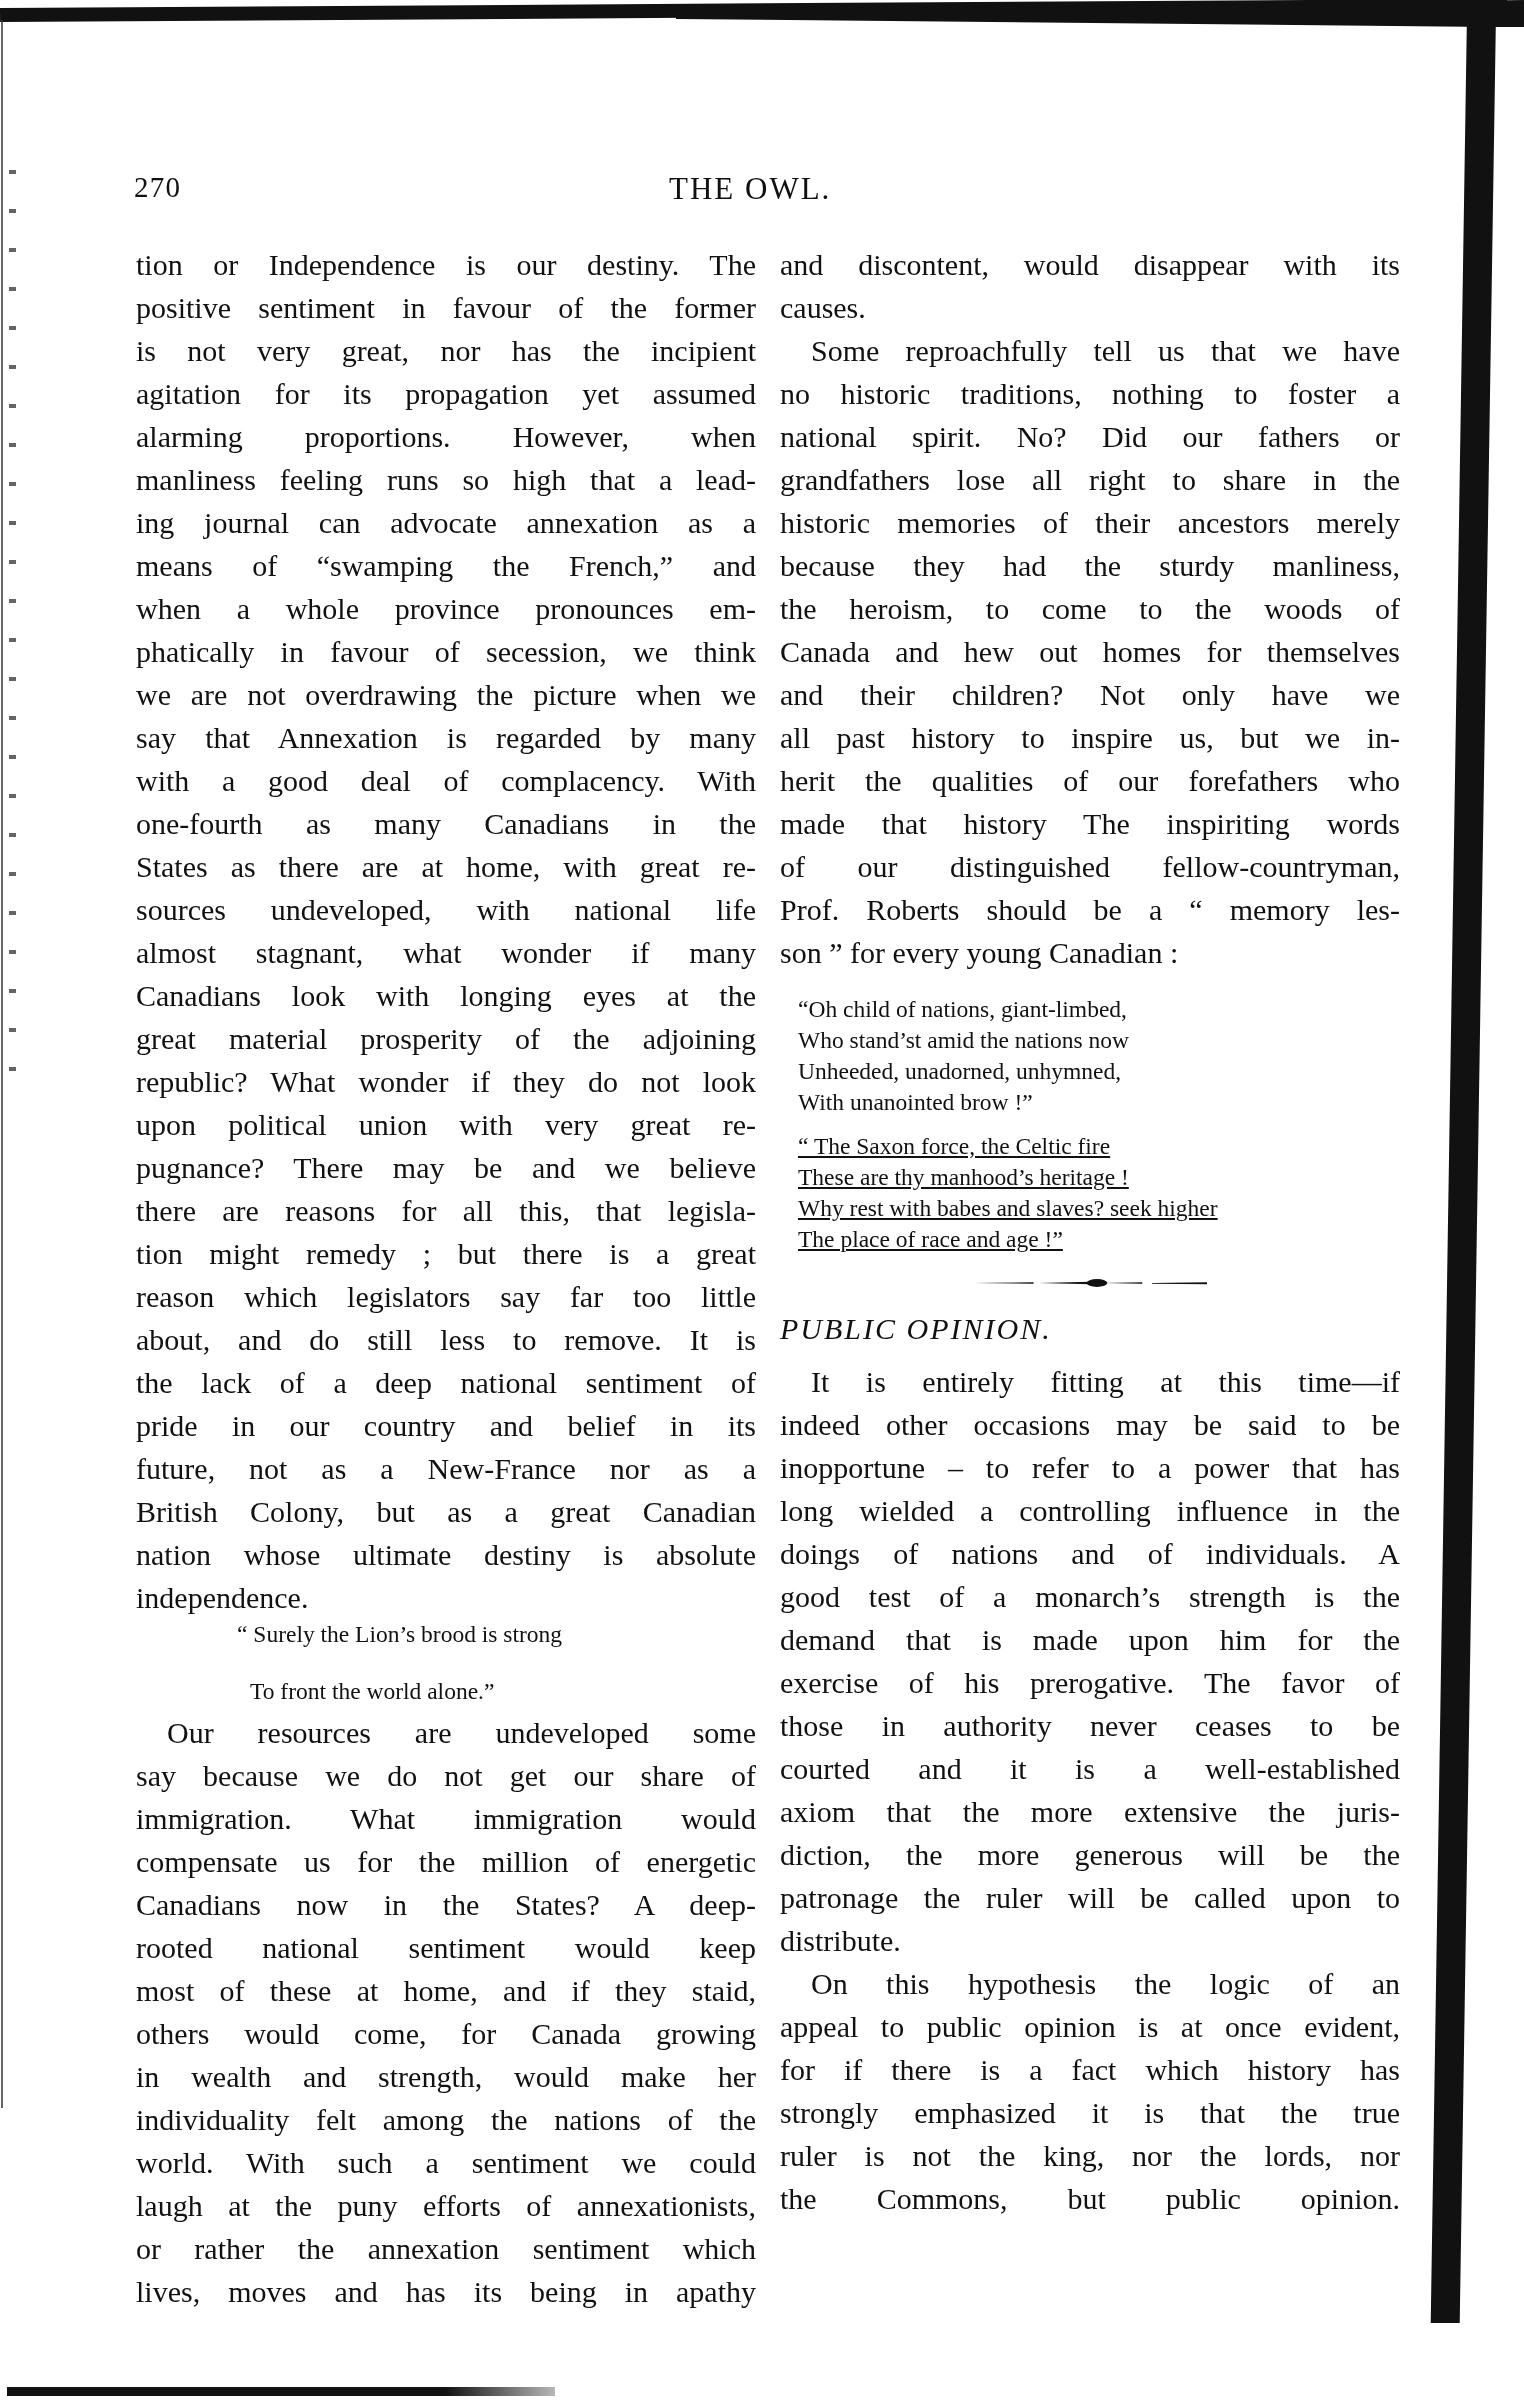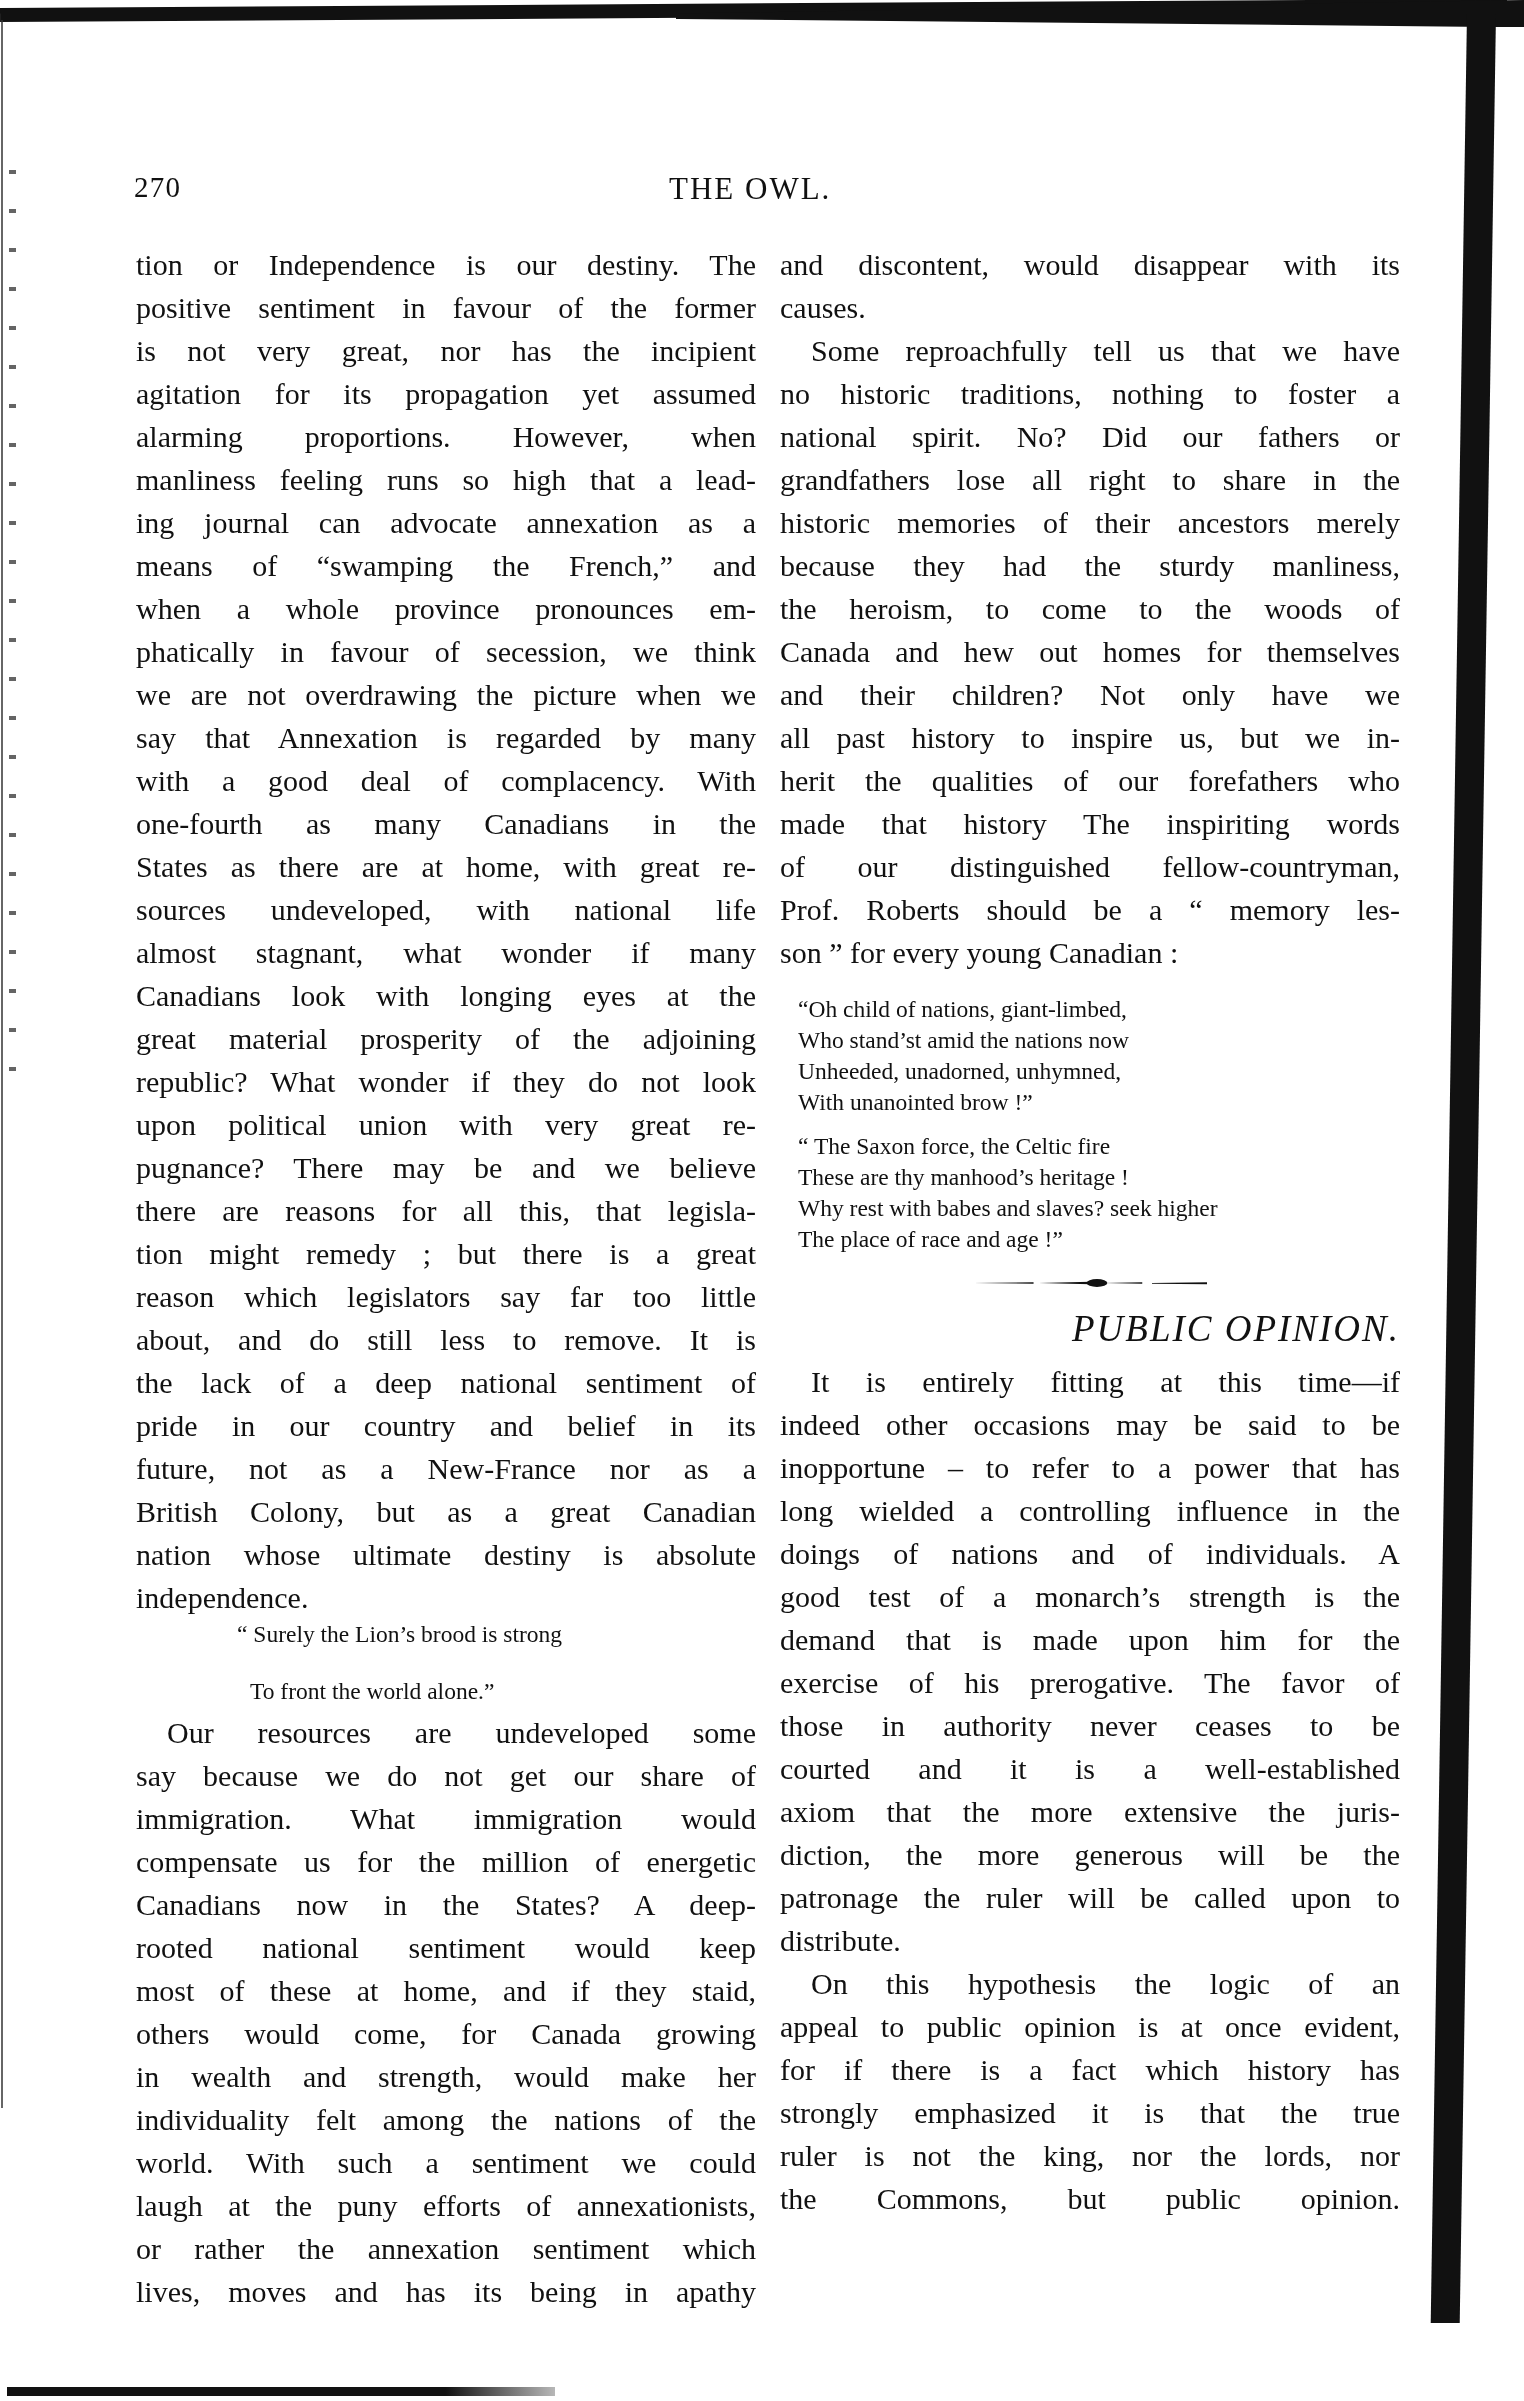--- a/index.html
+++ b/index.html
@@ -25,23 +25,23 @@
   .col-right { left:780px; }
   .para { margin:0; text-align:justify; text-align-last:left; hyphens:none; }
   .line { display:block; text-align:justify; text-align-last:justify; white-space:nowrap; overflow:hidden; }
   .line.last { text-align-last:left; }
   .indent { padding-left:31px; }
   .verse { font-size:23.5px; line-height:31px; margin:0; }
   .verse .vline { display:block; white-space:nowrap; }
   .verse-left { padding-left:101px; margin-top:0; margin-bottom:3.9px; }
   .verse-left .vline:nth-child(2) { padding-left:13px;margin-top:26px; }
   .verse-right { padding-left:18px; margin-top:19.6px; }
-  .verse-right.second { margin-top:13px; }
+  .verse-right.second { margin-top:13px;text-decoration:underline; }
   .ornament { display:block; margin:17px auto 15.7px; width:235px; height:22px; }
-  .section-title { font-style:italic; text-align:right; font-size:37px; letter-spacing:2px;
+  .section-title { font-style:italic; text-align:left; font-size:30px; letter-spacing:2px;
                    margin:6.5px 0 11.7px; line-height:39px; }
 </style>
 </head>
 <body>
 
 <div class="frame-top"></div>
 <div class="frame-top-thick"></div>
 <div class="frame-left"></div>
 <div class="frame-left-dots"></div>
 <div class="frame-right"></div>

